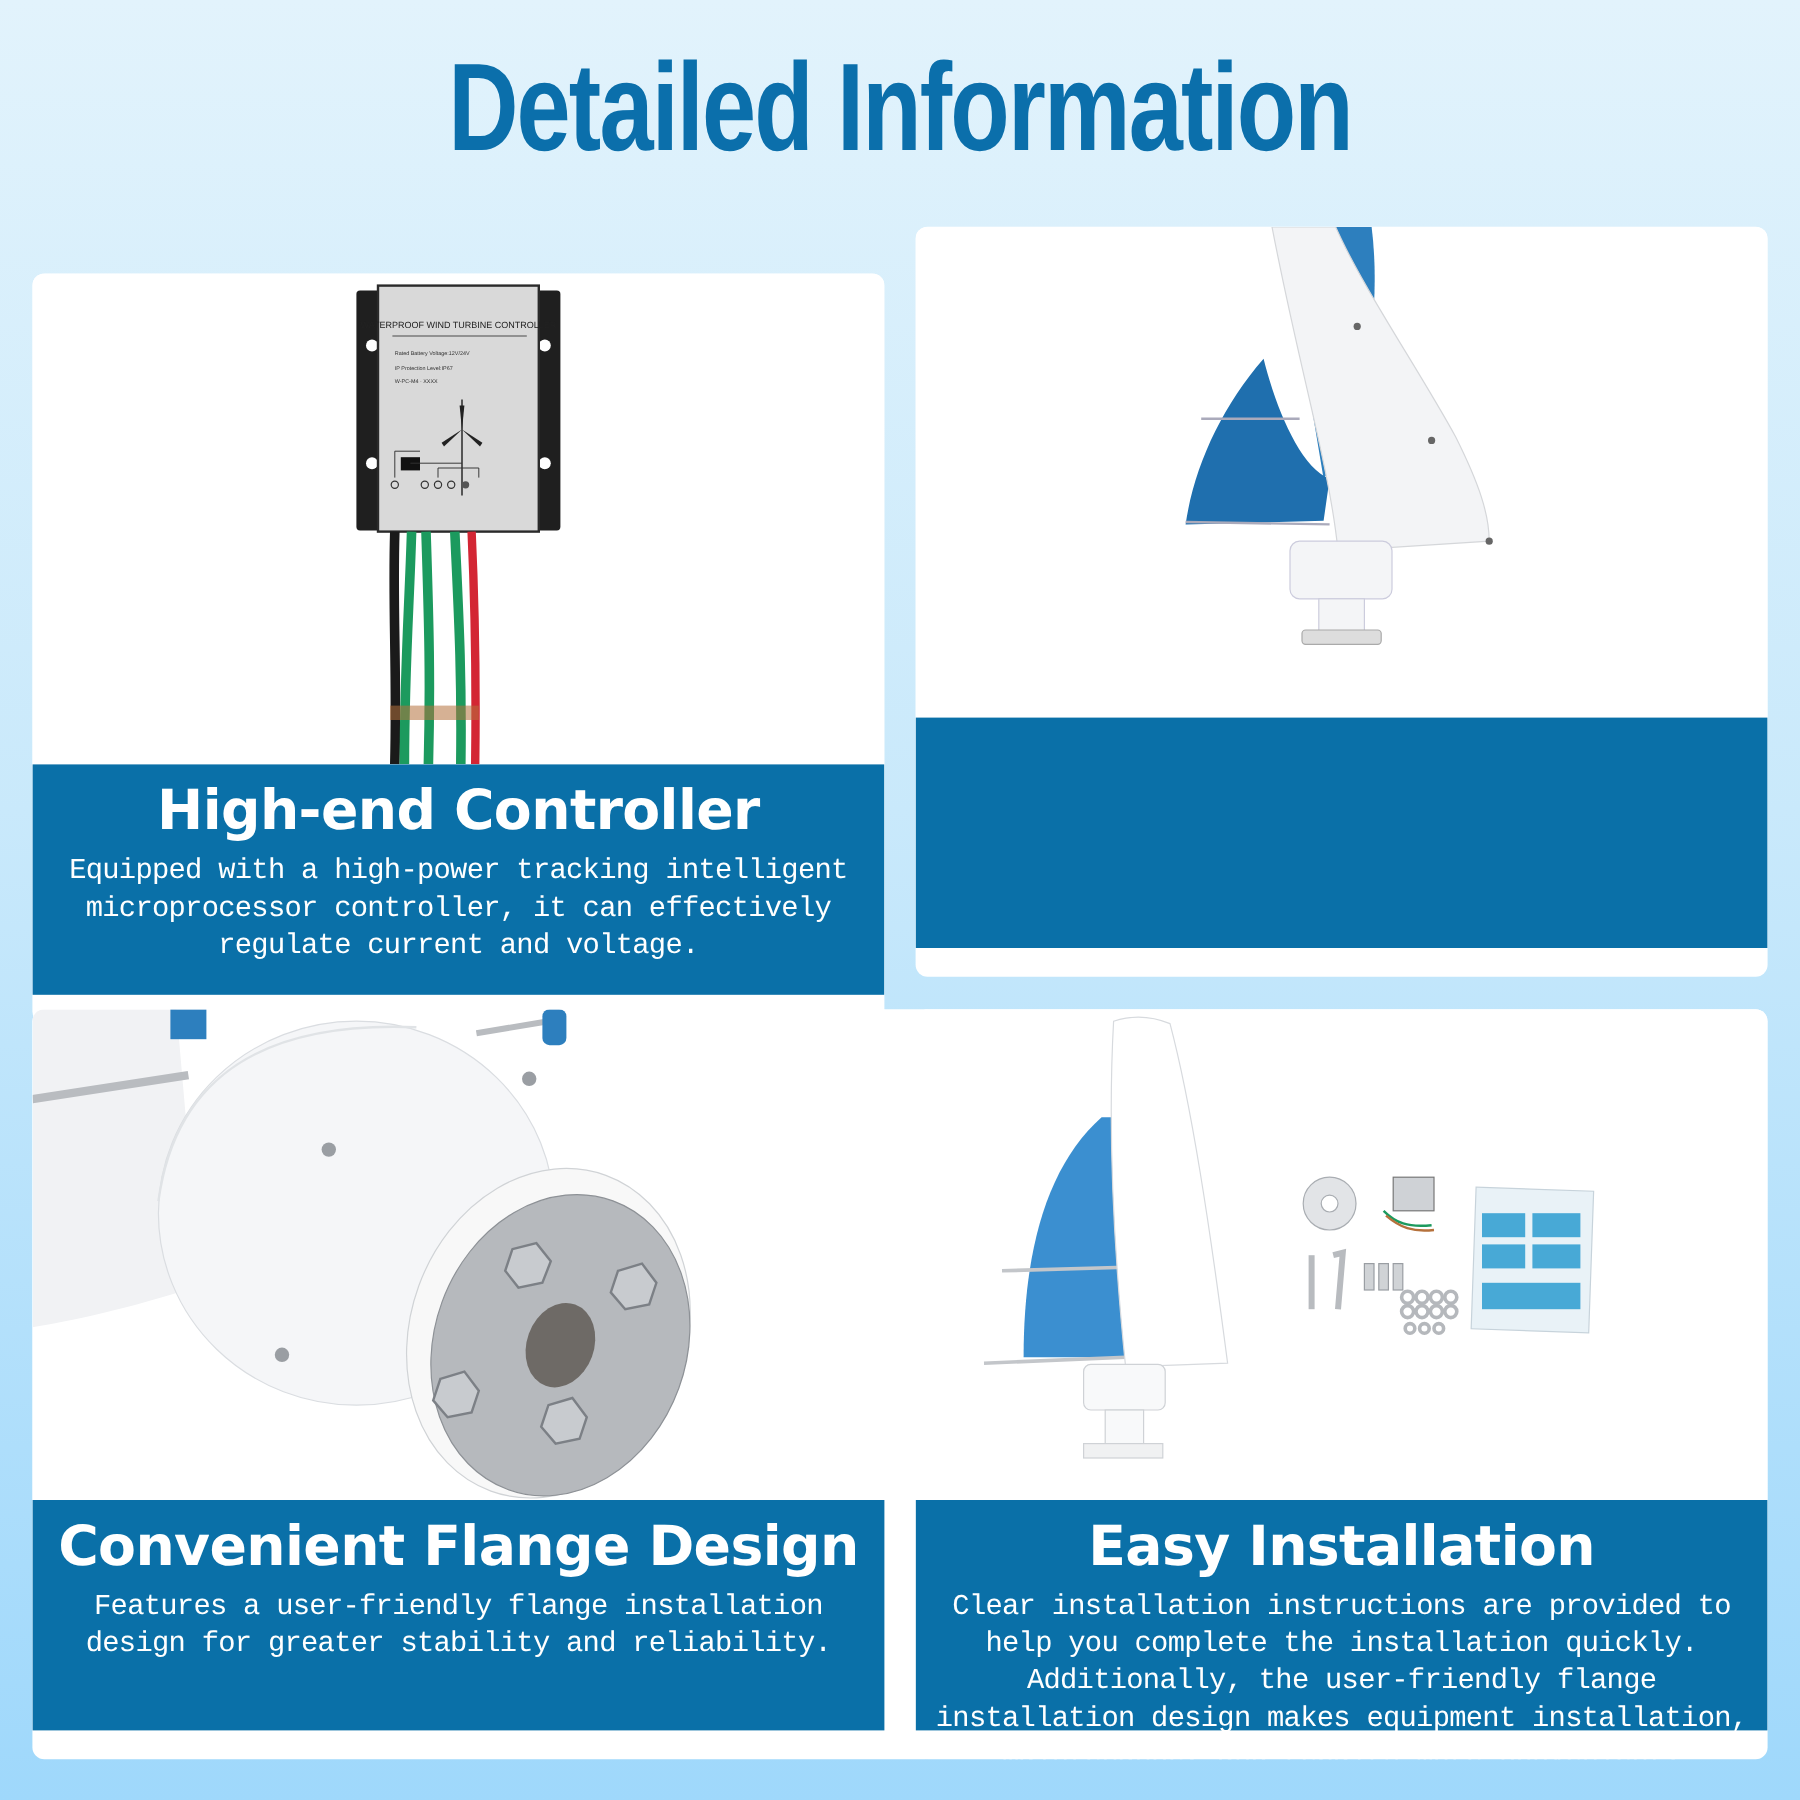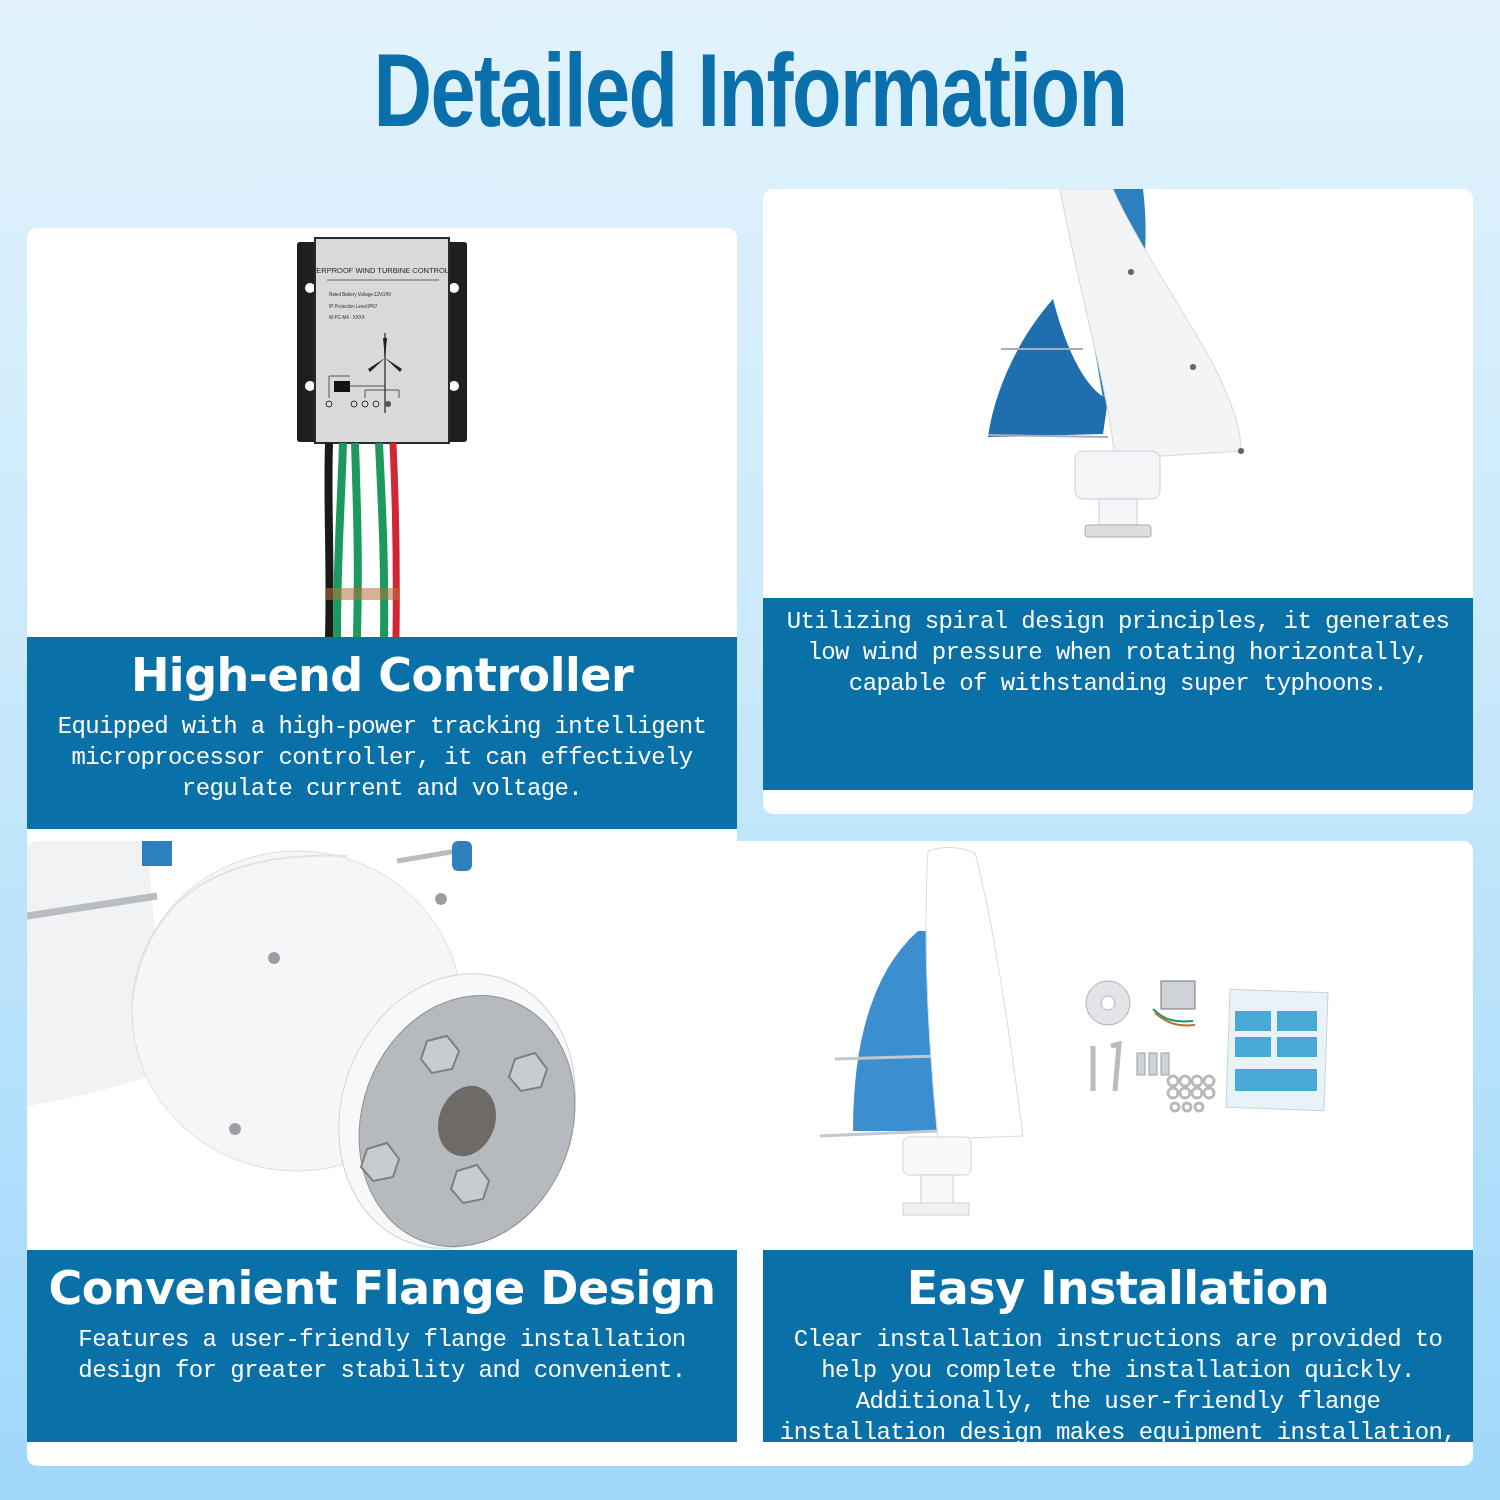--- a/index.html
+++ b/index.html
@@ -95,21 +95,20 @@
       <path d="M297 0 L350 0 C372 50 420 120 450 175 C470 215 478 240 478 262 L352 270 C345 200 320 120 297 0 Z" fill="#f3f4f6" stroke="#d5d7da"></path>
       <circle cx="368" cy="83" r="3" fill="#666"></circle>
       <circle cx="430" cy="178" r="3" fill="#666"></circle>
       <circle cx="478" cy="262" r="3" fill="#666"></circle>
       <rect x="312" y="262" width="85" height="48" rx="8" fill="#f4f5f7" stroke="#ccd"></rect>
       <rect x="336" y="310" width="38" height="28" fill="#f4f5f7" stroke="#ccd"></rect>
       <rect x="322" y="336" width="66" height="12" rx="3" fill="#ddd" stroke="#aaa"></rect>
     </svg>
   </div>
   <div class="panel">
-    <p>Utilizing spiral design principles, it generates low wind pressure when rotating horizontally, capable of withstanding super typhoons.</p>
   </div>
 </div>
 
 <div class="card" id="c3">
   <div class="img">
     <svg width="710" height="409" viewBox="0 0 710 409">
       <path d="M0 0 L120 0 L140 230 C80 250 30 260 0 265 Z" fill="#f1f2f4"></path>
       <line x1="0" y1="75" x2="130" y2="55" stroke="#b9bcc0" stroke-width="7"></line>
       <line x1="370" y1="20" x2="430" y2="10" stroke="#b9bcc0" stroke-width="5"></line>
       <rect x="425" y="0" width="20" height="30" rx="6" fill="#2d7fbe"></rect>
@@ -125,21 +124,21 @@
       <g fill="#c8cbcf" stroke="#7c8086" stroke-width="2">
         <polygon points="400,200 420,195 432,210 425,228 405,232 394,218"></polygon>
         <polygon points="488,218 508,212 520,228 514,246 494,250 482,236"></polygon>
         <polygon points="340,308 360,302 372,318 366,336 346,340 334,326"></polygon>
         <polygon points="430,330 450,324 462,340 456,358 436,362 424,348"></polygon>
       </g>
     </svg>
   </div>
   <div class="panel">
     <h2>Convenient Flange Design</h2>
-    <p>Features a user-friendly flange installation design for greater stability and convenient.</p>
+    <p>Features a user-friendly flange installation design for greater stability and reliability.</p>
   </div>
 </div>
 
 <div class="card" id="c4">
   <div class="img">
     <svg width="710" height="409" viewBox="0 0 710 409">
       <path d="M155 90 C110 130 90 200 90 290 L175 290 L175 90 Z" fill="#3b8fd0"></path>
       <line x1="72" y1="218" x2="175" y2="215" stroke="#c3c6ca" stroke-width="3"></line>
       <line x1="57" y1="295" x2="175" y2="290" stroke="#c3c6ca" stroke-width="3"></line>
       <path d="M165 10 C180 5 195 5 212 12 C230 80 245 180 260 295 L175 298 C165 200 160 100 165 10 Z" fill="#ffffff" stroke="#d7dade"></path>

